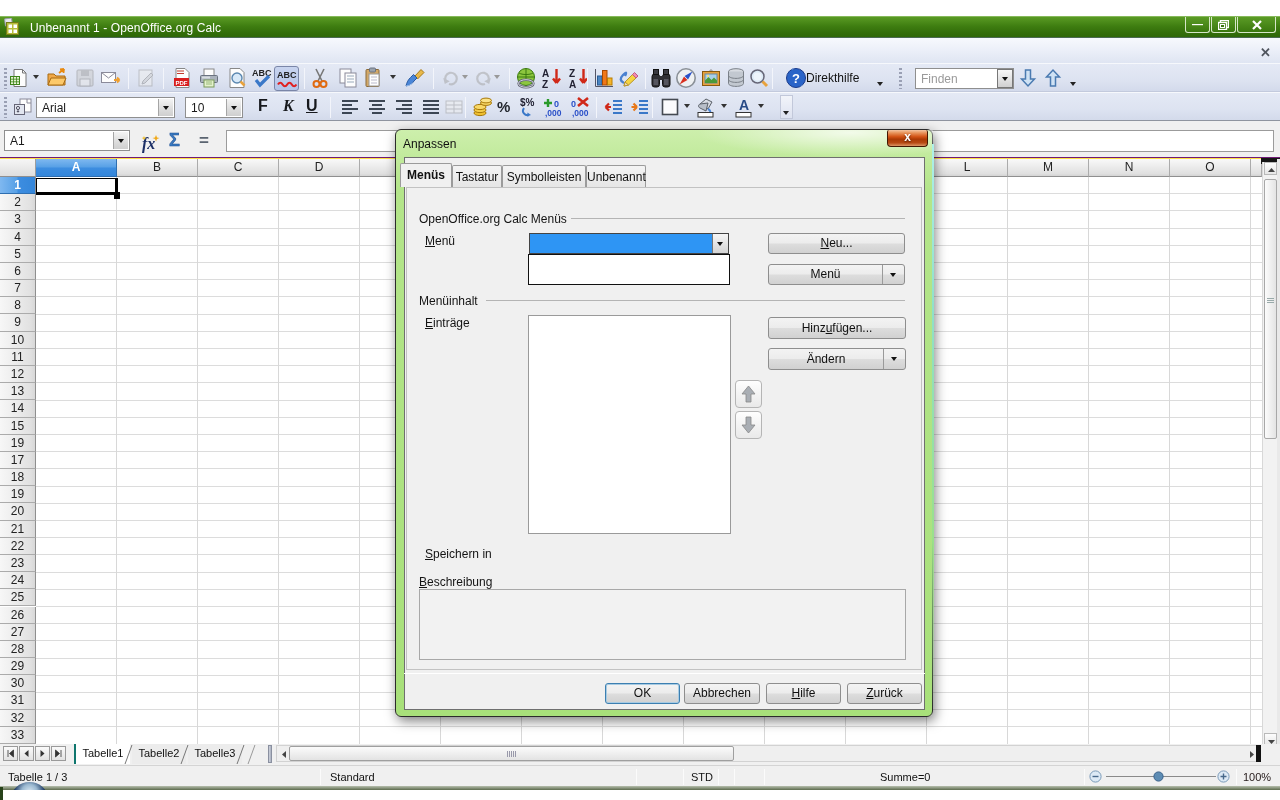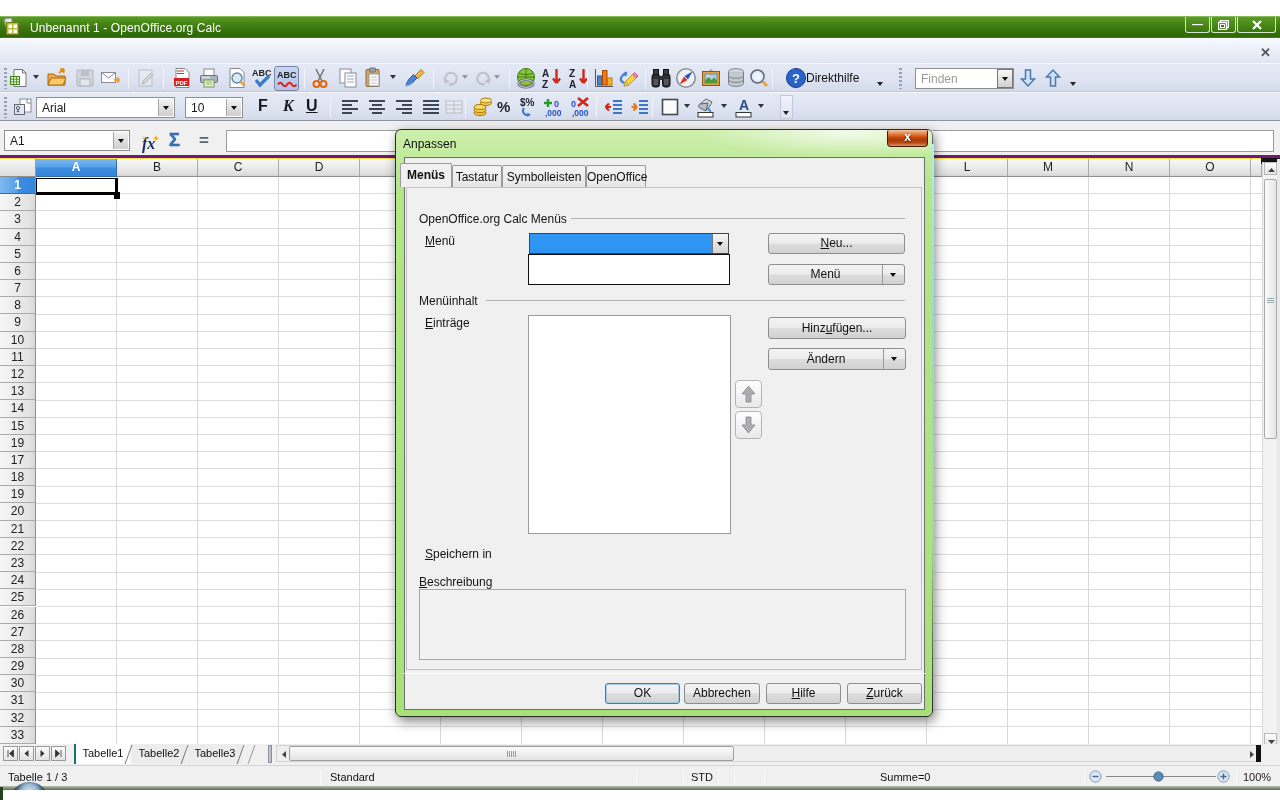--- a/index.html
+++ b/index.html
@@ -21,21 +21,21 @@
 .ic{top:3px;width:22px;height:22px}
 .ic svg{display:block}
 .icdis{opacity:.5;filter:grayscale(1)}
 .dd{top:11px;width:0;height:0;border-left:3.5px solid transparent;border-right:3.5px solid transparent;border-top:4px solid #333}
 .ovf{top:18px;width:0;height:0;border-left:3.5px solid transparent;border-right:3.5px solid transparent;border-top:4px solid #222}
 .combo{border:1px solid #8f8f8f;background:#fff;font-size:12px;color:#1a1a1a}
 .combo .cb-dd{position:absolute;right:1px;top:1px;bottom:1px;width:15px;background:linear-gradient(180deg,#f4f4f4,#dcdcdc 60%,#cfcfcf);border-left:1px solid #a5a5a5}
 .cb-dd i{position:absolute;left:50%;top:50%;margin:-2px 0 0 -3.5px;border-left:3.5px solid transparent;border-right:3.5px solid transparent;border-top:4px solid #111}
 .pressed{border:1px solid #7a86a8;border-radius:3px;background:linear-gradient(180deg,#c8d4ef,#b4c4e8)}
 
-#fbar{left:0;top:105px;width:1280px;height:37px;background:#f0f0f0;border-bottom:3px solid #701a75}
+#fbar{left:0;top:105px;width:1280px;height:37px;background:#f0f0f0;border-bottom:1px solid #701a75}
 #namebox{left:4px;top:9px;width:126px;height:21px;background:#fff;border:1px solid #8f8f8f;font-size:12px}
 #inputline{left:226px;top:9px;width:1048px;height:22px;background:#fff;border:1px solid #9b9b9b}
 
 #sheet{left:0;top:143px;width:1262px;height:585px;background:#fff}
 .ch{top:0;height:18px;background:linear-gradient(180deg,#f9f9f9,#e0e0e0 85%,#d4d4d4);border-right:1px solid #ababab;border-bottom:1px solid #8f8f8f;font-size:12px;color:#222;text-align:center;line-height:17px}
 .ch.sel{background:linear-gradient(180deg,#7fb8f0 0%,#57a0e6 48%,#3d8de0 52%,#3486da 100%);color:#fff;font-weight:bold;border-right:1px solid #2e6eb0;border-bottom:1px solid #2e6eb0}
 #corner{left:0;top:0;width:36px;height:18px;background:linear-gradient(180deg,#f6f6f6,#dedede);border-right:1px solid #9d9d9d;border-bottom:1px solid #8f8f8f}
 .rh{left:0;width:36px;background:linear-gradient(90deg,#f7f7f7,#e2e2e2 85%,#d8d8d8);border-right:1px solid #8f8f8f;border-bottom:1px solid #ababab;font-size:12px;color:#222;text-align:center}
 .rh.sel{background:linear-gradient(90deg,#7fb8f0 0%,#57a0e6 48%,#3d8de0 52%,#3486da 100%);color:#fff;font-weight:bold;border-bottom:1px solid #2e6eb0}
 #gridlines{left:36px;top:18px;width:1226px;height:567px;
@@ -633,21 +633,21 @@
  <div class="abs" style="left:300px;top:0;width:237px;height:27px;background:radial-gradient(ellipse at 65% 10%,rgba(255,255,255,.75) 0%,rgba(255,255,255,.25) 45%,rgba(255,255,255,0) 70%)"></div>
  <div class="abs" style="left:535.5px;top:14px;width:2px;height:566px;background:linear-gradient(180deg,#aef0e8,#8fe0c8 30%,#9ae08a 70%,rgba(160,220,120,0))"></div>
  <div class="abs" id="dlg-title">Anpassen</div>
  <div class="abs" id="dlg-close">
         <span>x</span>
       </div>
  <div class="abs" id="dlg-inner"></div>
  <div class="abs dtab on" style="left:4px;width:52px">Menüs</div>
  <div class="abs dtab" style="left:56px;width:50px">Tastatur</div>
  <div class="abs dtab" style="left:106px;width:84px">Symbolleisten</div>
- <div class="abs dtab" style="left:190px;width:60px">OpenOffice</div>
+ <div class="abs dtab" style="left:190px;width:60px">Unbenannt</div>
  <div class="abs" id="dpanel"></div>
  <div class="abs dlabel" style="left:23px;top:82px">OpenOffice.org Calc Menüs</div>
  <div class="abs gline" style="left:175px;top:88px;width:334px"></div>
  <div class="abs dlabel" style="left:29px;top:104px"><u>M</u>enü</div>
  <div class="abs" style="left:133px;top:103px;width:200px;height:21px;border:1px solid #444;background:#2e95f4">
    <span class="cb-dd" style="position:absolute;right:0;top:0;bottom:0;width:16px;border-left:1px solid #777;background:linear-gradient(180deg,#f6f6f6,#d4d4d4)">
           <i style="position:absolute;left:50%;top:50%;margin:-2px 0 0 -3.5px;border-left:3.5px solid transparent;border-right:3.5px solid transparent;border-top:4px solid #111"></i>
         </span>
  </div>
  <div class="abs" style="left:132px;top:124px;width:202px;height:31px;border:1px solid #111;background:#fff"></div>

